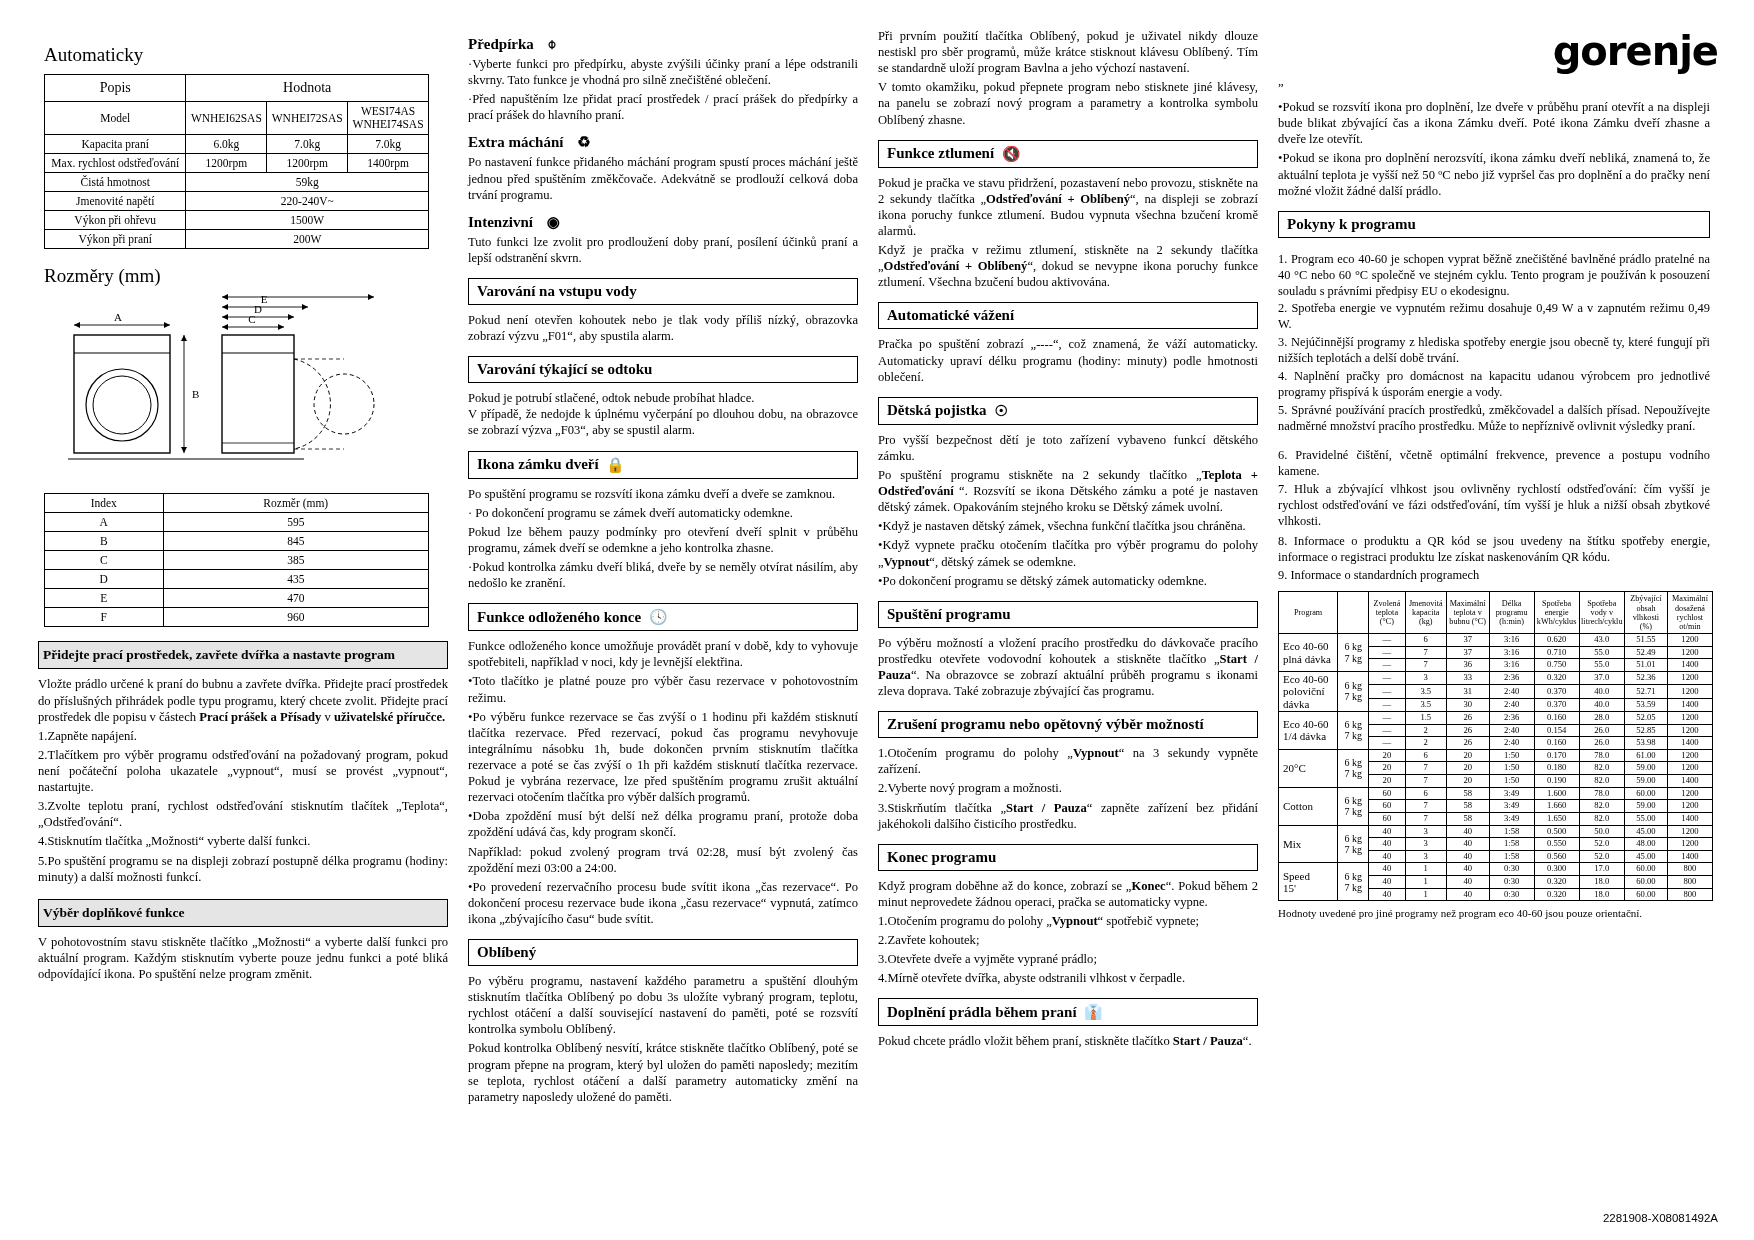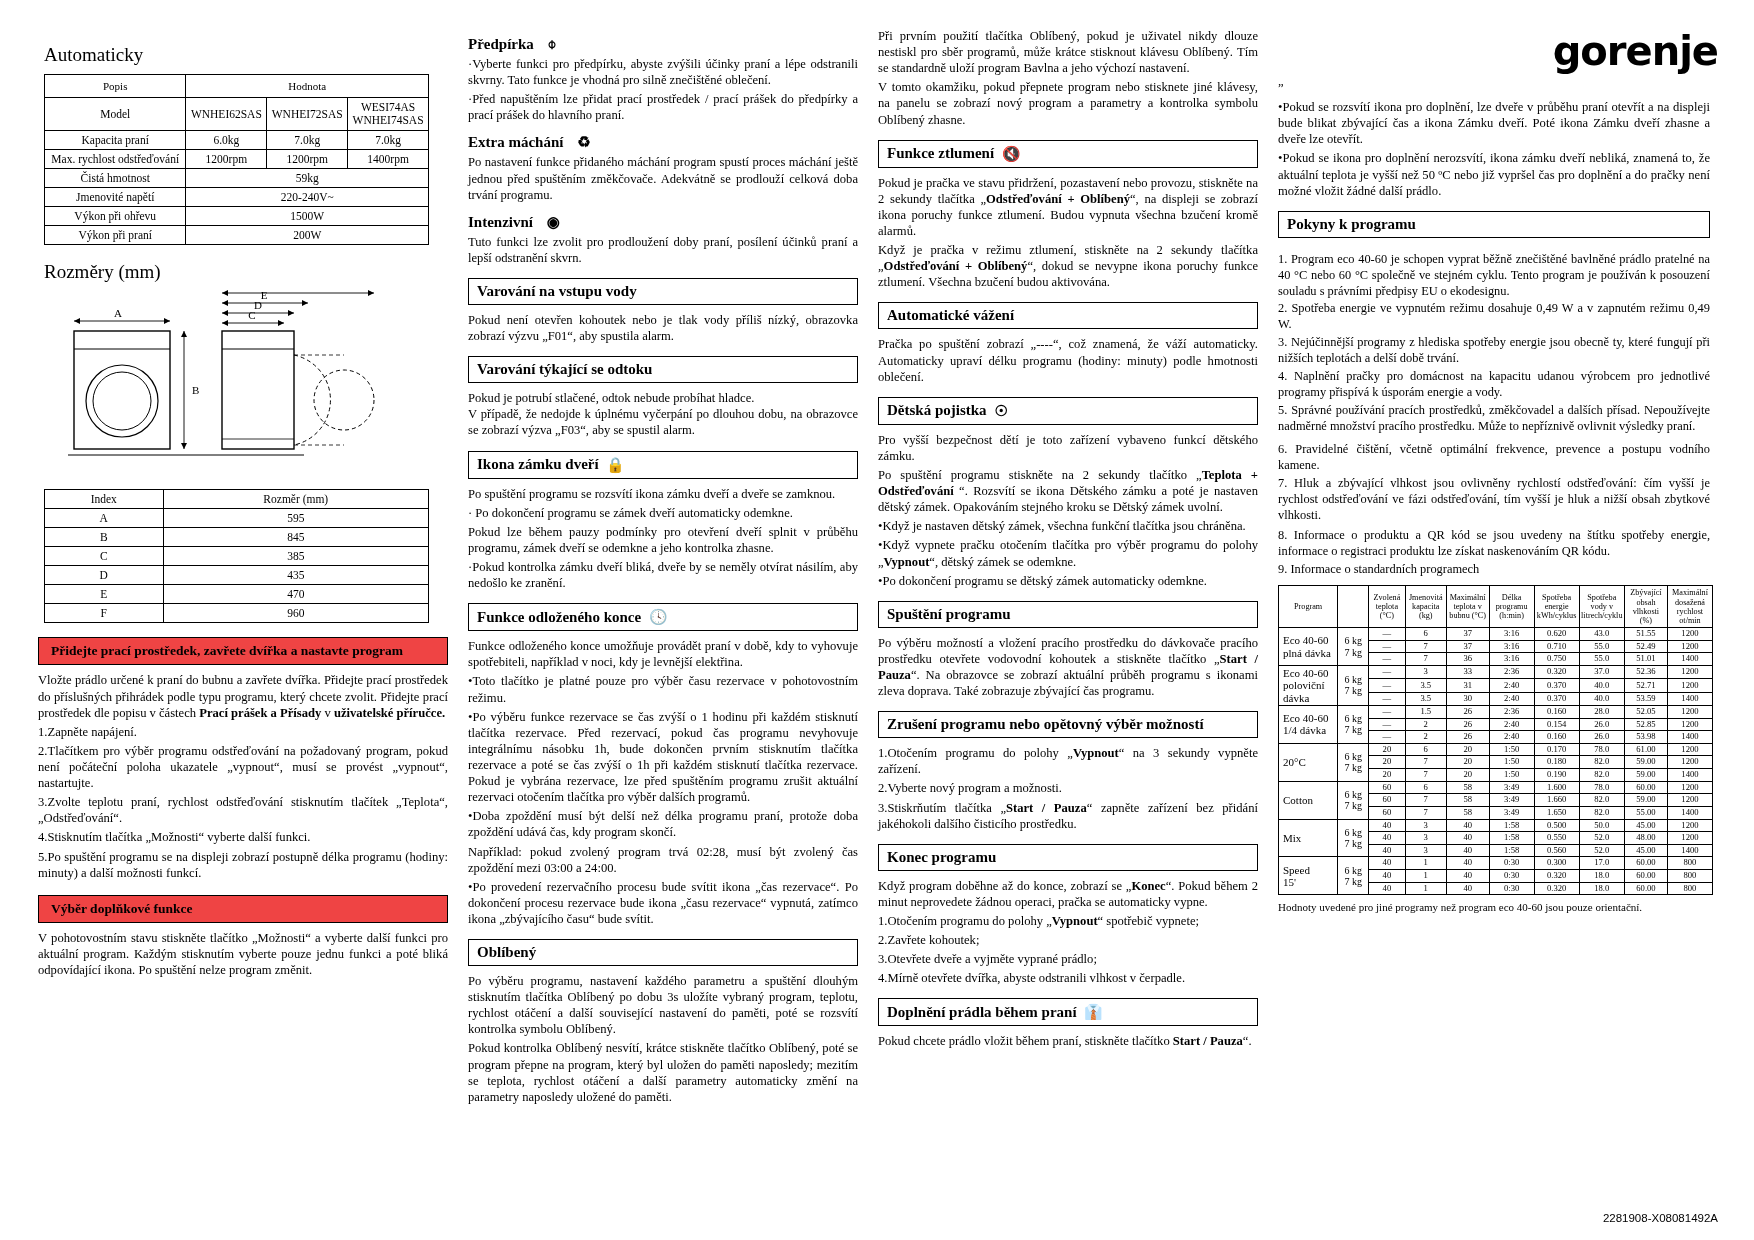--- a/index.html
+++ b/index.html
@@ -18,31 +18,31 @@
   .col1 { width:430px; }
   .col2 { width:410px; }
   .col3 { width:400px; }
   .col4 { width:452px; }
   .spec-title { font-size:19px; margin:18px 0 8px 6px; }
 
   table.spec { border-collapse:collapse; width:385px; margin-left:6px; }
   table.spec td, table.spec th {
     border:1px solid #000; text-align:center; font-size:11.5px; padding:3px 2px; font-weight:normal;
   }
-  table.spec th { font-size:11px; padding:5px 2px; }
+  table.spec th { font-size:14px; padding:5px 2px; }
 
   .dims-title { font-size:19px; margin:16px 0 6px 6px; }
   .dimfig { margin-left:6px; }
 
   table.index { border-collapse:collapse; width:385px; margin:10px 0 0 6px; }
   table.index td, table.index th { border:1px solid #000; text-align:center; font-size:11.5px; padding:3px 2px; font-weight:normal; }
 
   .bar {
-    border:1.2px solid #000; padding:5px 12px; font-weight:bold; font-size:13.5px;
-    margin:14px 0 7px 0; background:#ef4444;
+    border:1.2px solid #000; padding:5px 4px; font-weight:bold; font-size:13.5px;
+    margin:14px 0 7px 0; background:#e5e5e5;
   }
   .body-text { font-size:12.6px; line-height:1.28; text-align:justify; }
   .body-text p { margin:0 0 3px 0; }
   .body-text b { font-weight:bold; }
 
   .sec-head {
     border:1.2px solid #000; padding:4px 8px; font-size:15px; font-weight:bold;
     margin:12px 0 7px 0; display:flex; align-items:center; gap:8px;
   }
   .plain-head { font-size:15px; font-weight:bold; margin:10px 0 3px 0; }
@@ -374,21 +374,21 @@
       </div>
 
       <div class="sec-head">
         <span>Pokyny k programu</span>
       </div>
       <div class="note-list">
         <p style="margin:14px 0 2px 0;">1. Program eco 40-60 je schopen vyprat běžně znečištěné bavlněné prádlo pratelné na 40 °C nebo 60 °C společně ve stejném cyklu. Tento program je používán k posouzení souladu s právními předpisy EU o ekodesignu.</p>
         <p style="margin:0 0 2px 0;">2. Spotřeba energie ve vypnutém režimu dosahuje 0,49 W a v zapnutém režimu 0,49 W.</p>
         <p style="margin:0 0 2px 0;">3. Nejúčinnější programy z hlediska spotřeby energie jsou obecně ty, které fungují při nižších teplotách a delší době trvání.</p>
         <p style="margin:0 0 2px 0;">4. Naplnění pračky pro domácnost na kapacitu udanou výrobcem pro jednotlivé programy přispívá k úsporám energie a vody.</p>
-        <p style="margin:0 0 8px 0;">5. Správné používání pracích prostředků, změkčovadel a dalších přísad. Nepoužívejte nadměrné množství pracího prostředku. Může to nepříznivě ovlivnit výsledky praní.</p>
+        <p style="margin:0 0 14px 0;">5. Správné používání pracích prostředků, změkčovadel a dalších přísad. Nepoužívejte nadměrné množství pracího prostředku. Může to nepříznivě ovlivnit výsledky praní.</p>
         <p style="margin:0 0 2px 0;">6. Pravidelné čištění, včetně optimální frekvence, prevence a postupu vodního kamene.</p>
         <p style="margin:0 0 4px 0;">7. Hluk a zbývající vlhkost jsou ovlivněny rychlostí odstřeďování: čím vyšší je rychlost odstřeďování ve fázi odstřeďování, tím vyšší je hluk a nižší obsah zbytkové vlhkosti.</p>
         <p style="margin:0 0 2px 0;">8. Informace o produktu a QR kód se jsou uvedeny na štítku spotřeby energie, informace o registraci produktu lze získat naskenováním QR kódu.</p>
         <p style="margin:0 0 2px 0;">9. Informace o standardních programech</p>
       </div>
 
       <table class="prog">
         <thead>
           <tr>
             <th rowspan="1" style="width:58px;">Program</th>

